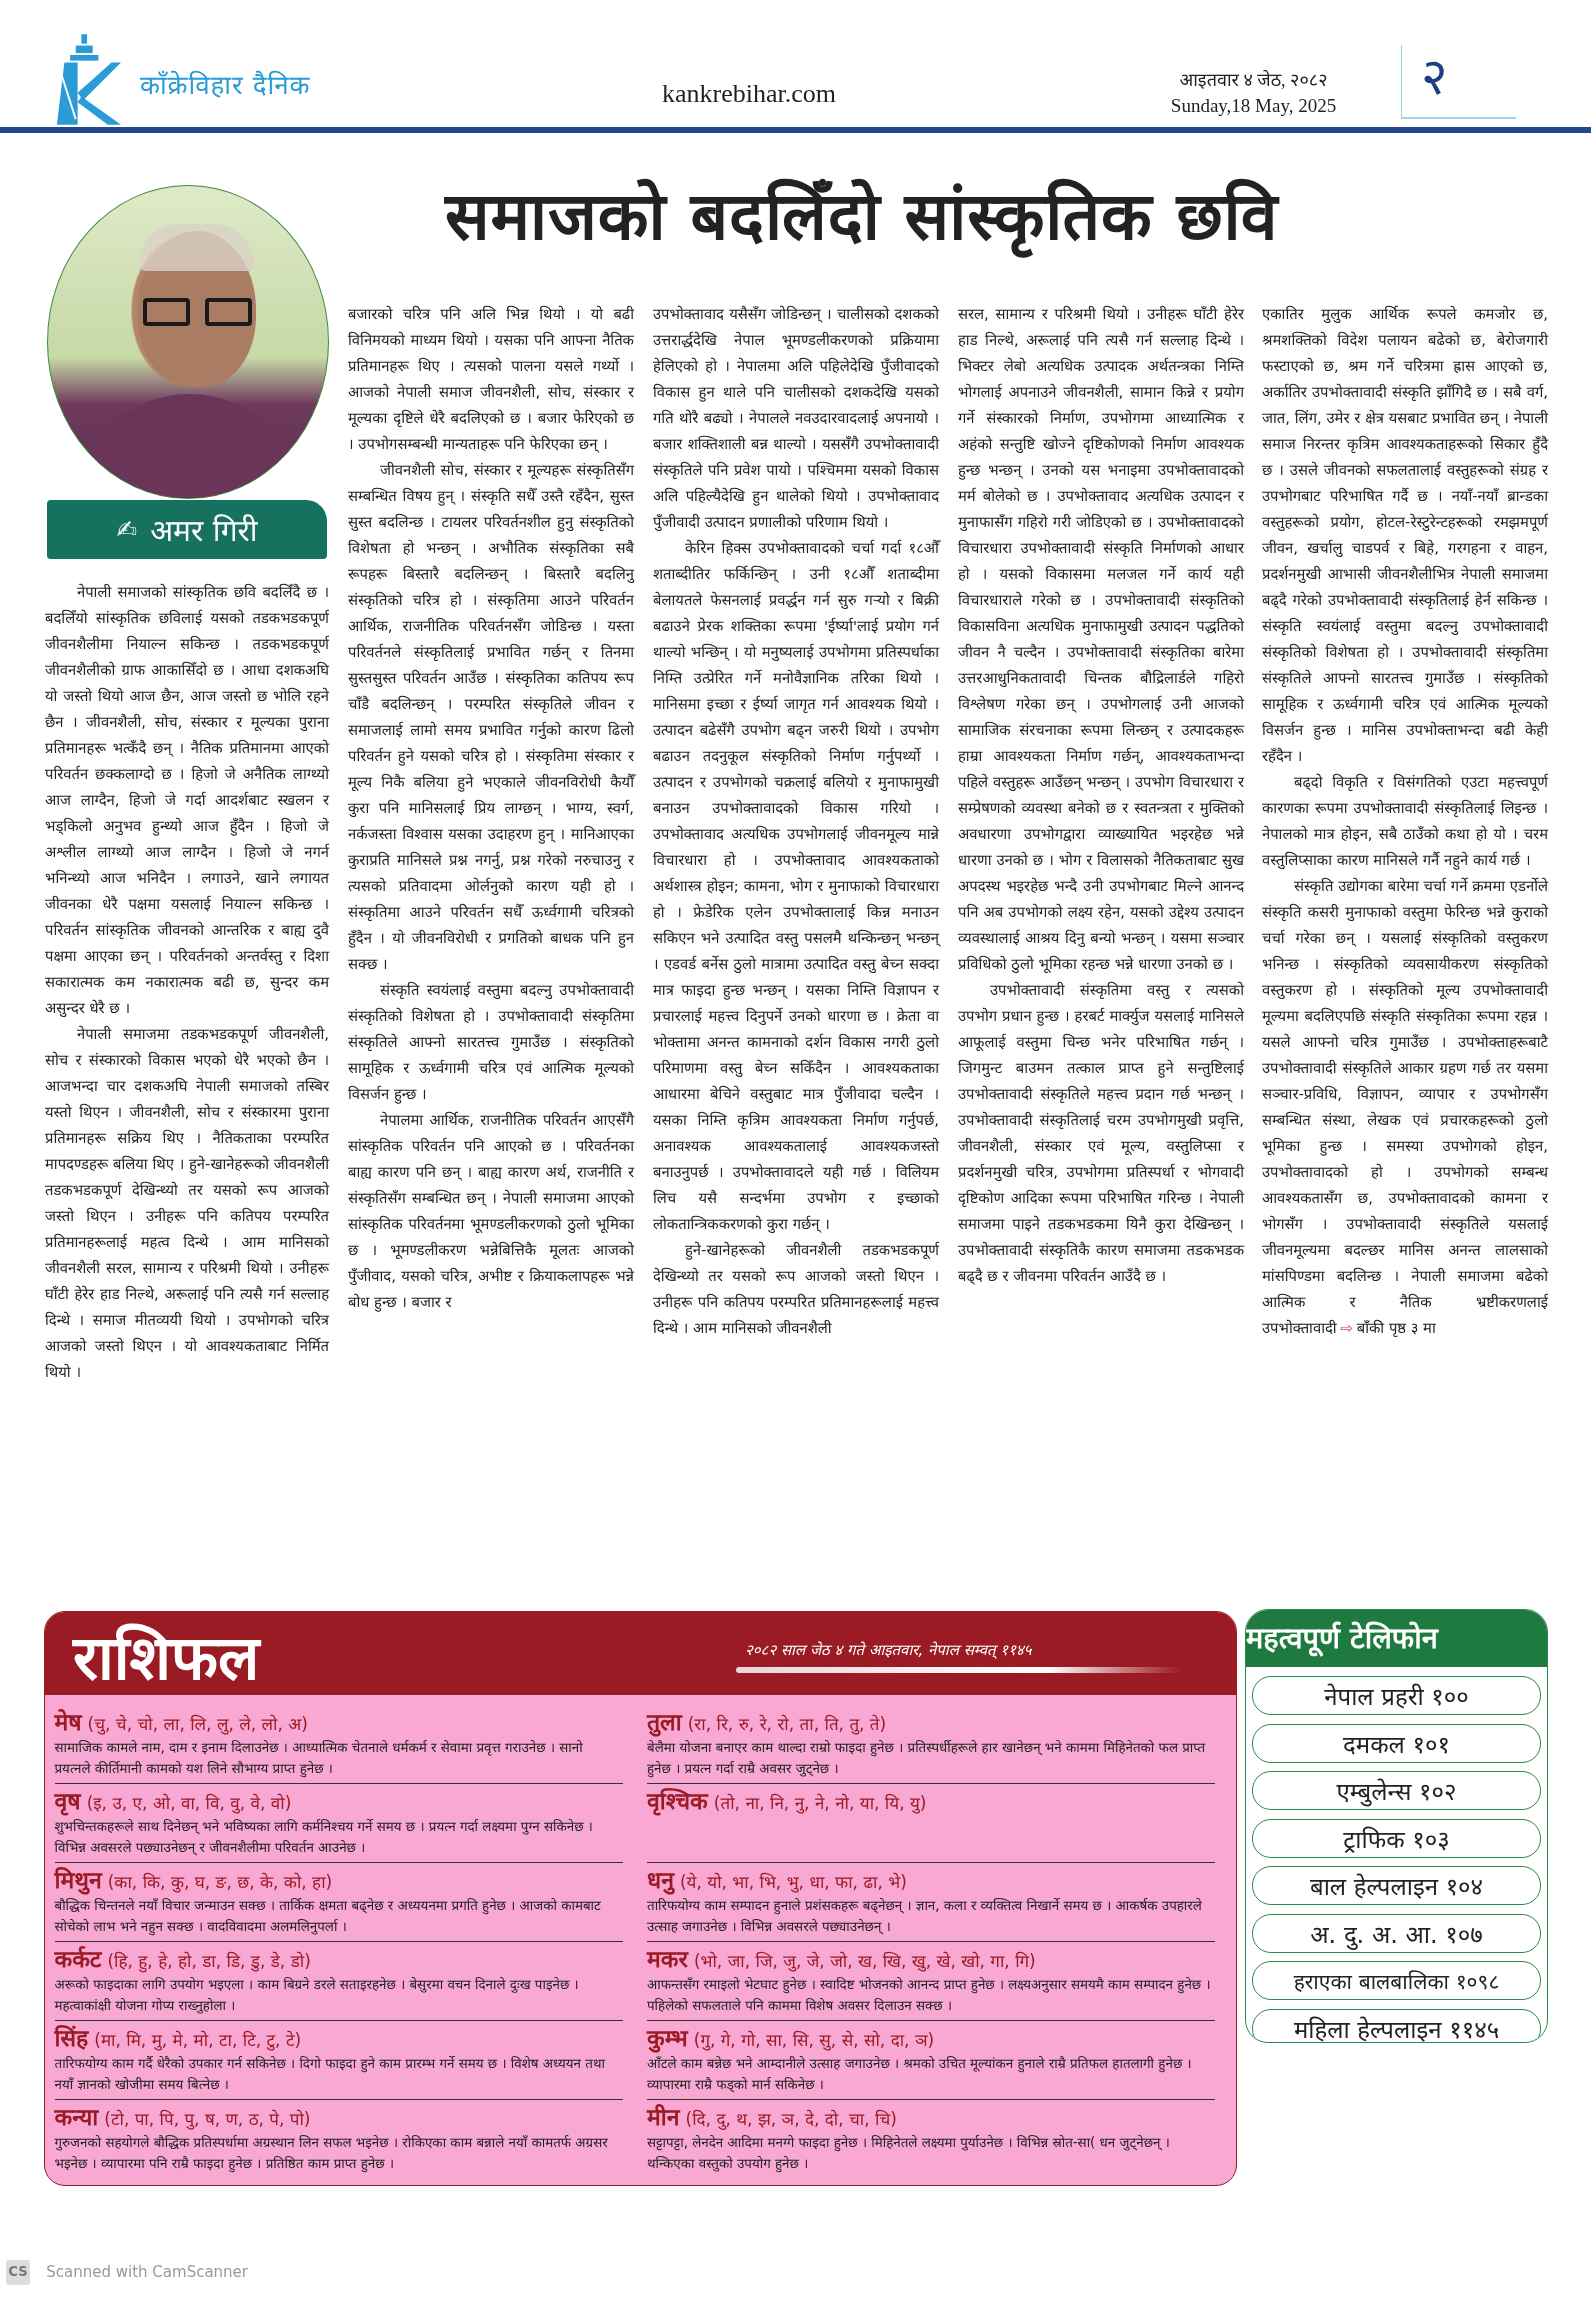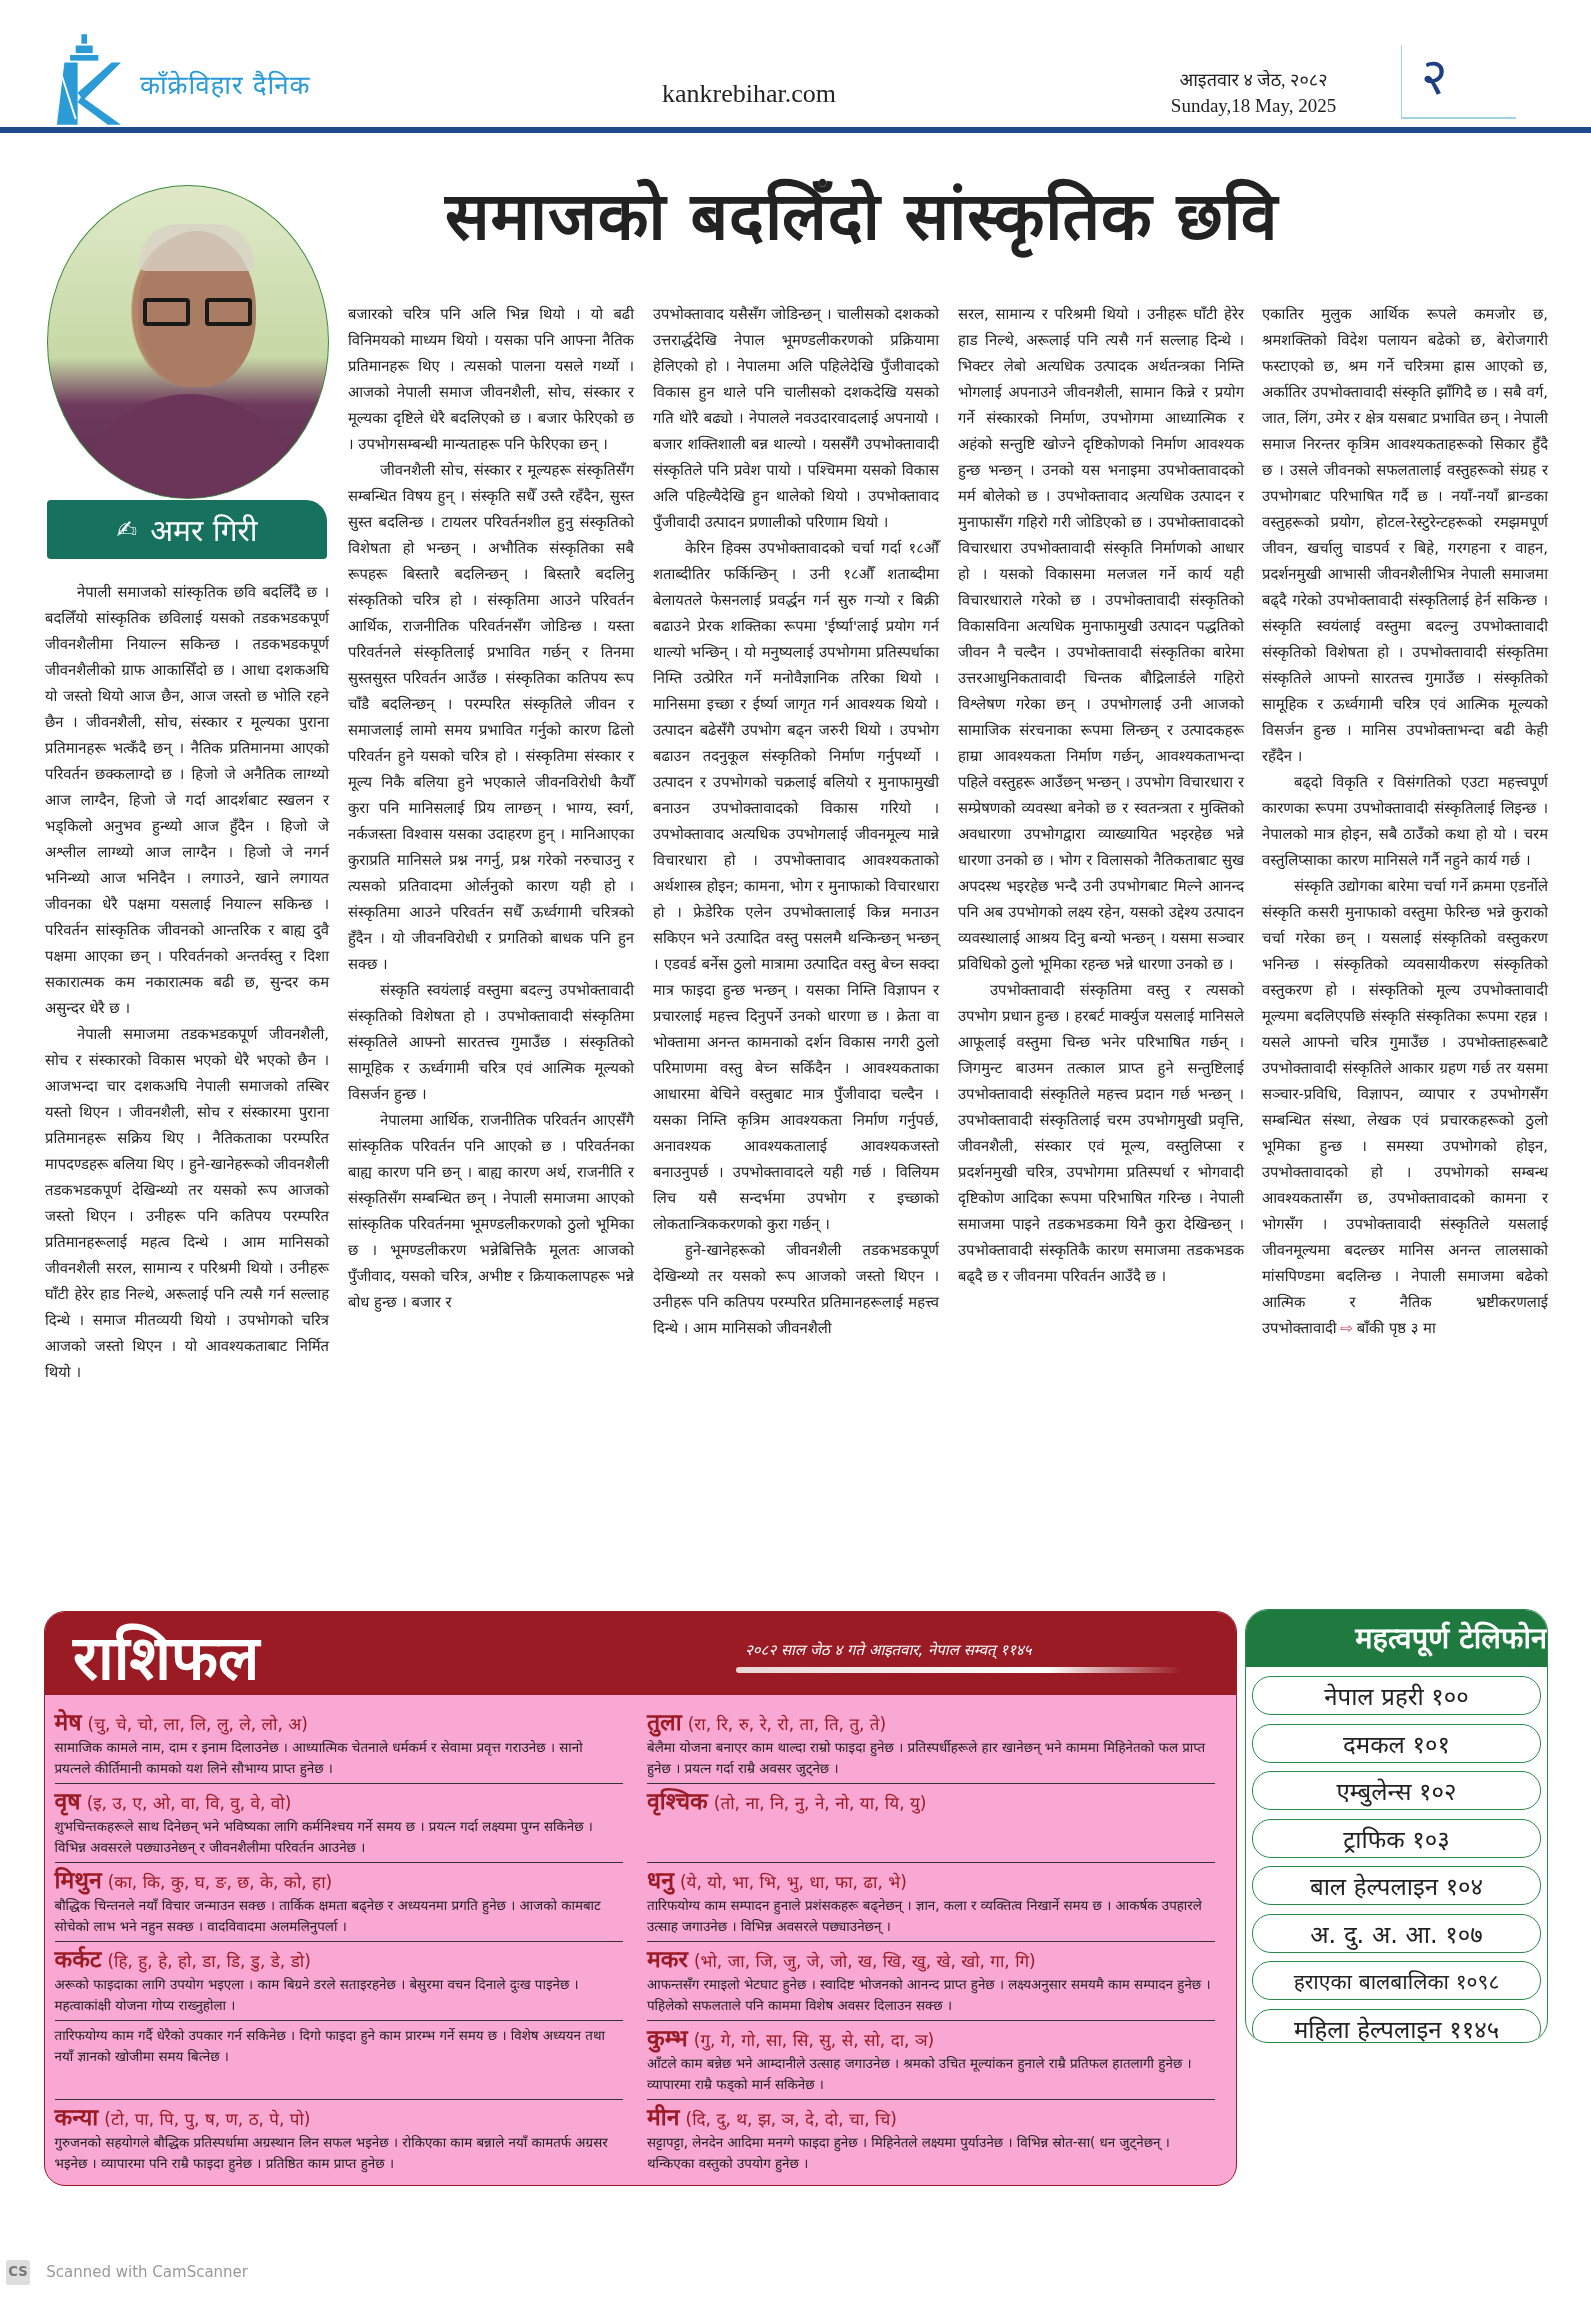--- a/index.html
+++ b/index.html
@@ -56,21 +56,21 @@
   .horo-col.right { left:602px; }
   .sign { border-bottom:1.9px solid #333; padding:3.8px 0 3.8px 0; height:79px; box-sizing:border-box; }
   .sign:last-child { border-bottom:none; }
   .sign-title { font-size:19px; line-height:26.5px; color:#9b1b24; }
   .sign-name { font-weight:bold; font-size:23px; }
   .sign-letters { font-size:17px;margin-top:16px; }
   .sign-text { font-size:13.4px; line-height:21px; color:#222; }
 
   
   .phone { position:absolute; left:1245px; top:1609px; width:301px; height:432px; border:1.9px solid #2a8a4a; border-radius:23px; overflow:hidden; background:#fff; }
-  .phone-head { height:57px; background:#1e7a3e; color:#fff; font-size:29px; font-weight:bold; text-align:right; line-height:57px; }
+  .phone-head { height:57px; background:#1e7a3e; color:#fff; font-size:29px; font-weight:bold; text-align:left; line-height:57px; }
   .phone-list { padding:5.7px 5.7px 0 5.7px; }
   .phone-item { height:37px; margin:3.8px 0 8.5px 0; border:1.9px solid #2a8a4a; border-radius:19px; display:flex; align-items:center; justify-content:center; font-size:24px; color:#222; }
 
   
   .cam { position:absolute; left:5.7px; top:2260px; display:flex; align-items:center; gap:16px; color:#999; font-size:15px; }
   .cam-icon { width:24.6px; height:24.6px; background:#ddd; color:#777; font-weight:bold; font-size:13.2px; line-height:24.6px; text-align:center; border-radius:2.8px; }
 </style>
 </head>
 <body>
 
@@ -156,20 +156,21 @@
     </div>
     <div class="sign">
       <div class="sign-title"><span class="sign-name">मिथुन</span> <span class="sign-letters">(का, कि, कु, घ, ङ, छ, के, को, हा)</span></div>
       <div class="sign-text">बौद्धिक चिन्तनले नयाँ विचार जन्माउन सक्छ । तार्किक क्षमता बढ्नेछ र अध्ययनमा प्रगति हुनेछ । आजको कामबाट सोचेको लाभ भने नहुन सक्छ । वादविवादमा अलमलिनुपर्ला ।</div>
     </div>
     <div class="sign">
       <div class="sign-title"><span class="sign-name">कर्कट</span> <span class="sign-letters">(हि, हु, हे, हो, डा, डि, डु, डे, डो)</span></div>
       <div class="sign-text">अरूको फाइदाका लागि उपयोग भइएला । काम बिग्रने डरले सताइरहनेछ । बेसुरमा वचन दिनाले दुःख पाइनेछ । महत्वाकांक्षी योजना गोप्य राख्नुहोला ।</div>
     </div>
     <div class="sign">
+      <div class="sign-title"><span class="sign-name">सिंह</span> <span class="sign-letters">(मा, मि, मु, मे, मो, टा, टि, टु, टे)</span></div>
       <div class="sign-text">तारिफयोग्य काम गर्दै धेरैको उपकार गर्न सकिनेछ । दिगो फाइदा हुने काम प्रारम्भ गर्ने समय छ । विशेष अध्ययन तथा नयाँ ज्ञानको खोजीमा समय बित्नेछ ।</div>
     </div>
     <div class="sign">
       <div class="sign-title"><span class="sign-name">कन्या</span> <span class="sign-letters">(टो, पा, पि, पु, ष, ण, ठ, पे, पो)</span></div>
       <div class="sign-text">गुरुजनको सहयोगले बौद्धिक प्रतिस्पर्धामा अग्रस्थान लिन सफल भइनेछ । रोकिएका काम बन्नाले नयाँ कामतर्फ अग्रसर भइनेछ । व्यापारमा पनि राम्रै फाइदा हुनेछ । प्रतिष्ठित काम प्राप्त हुनेछ ।</div>
     </div>
   </div>
   <div class="horo-col right">
     <div class="sign">
       <div class="sign-title"><span class="sign-name">तुला</span> <span class="sign-letters">(रा, रि, रु, रे, रो, ता, ति, तु, ते)</span></div>

